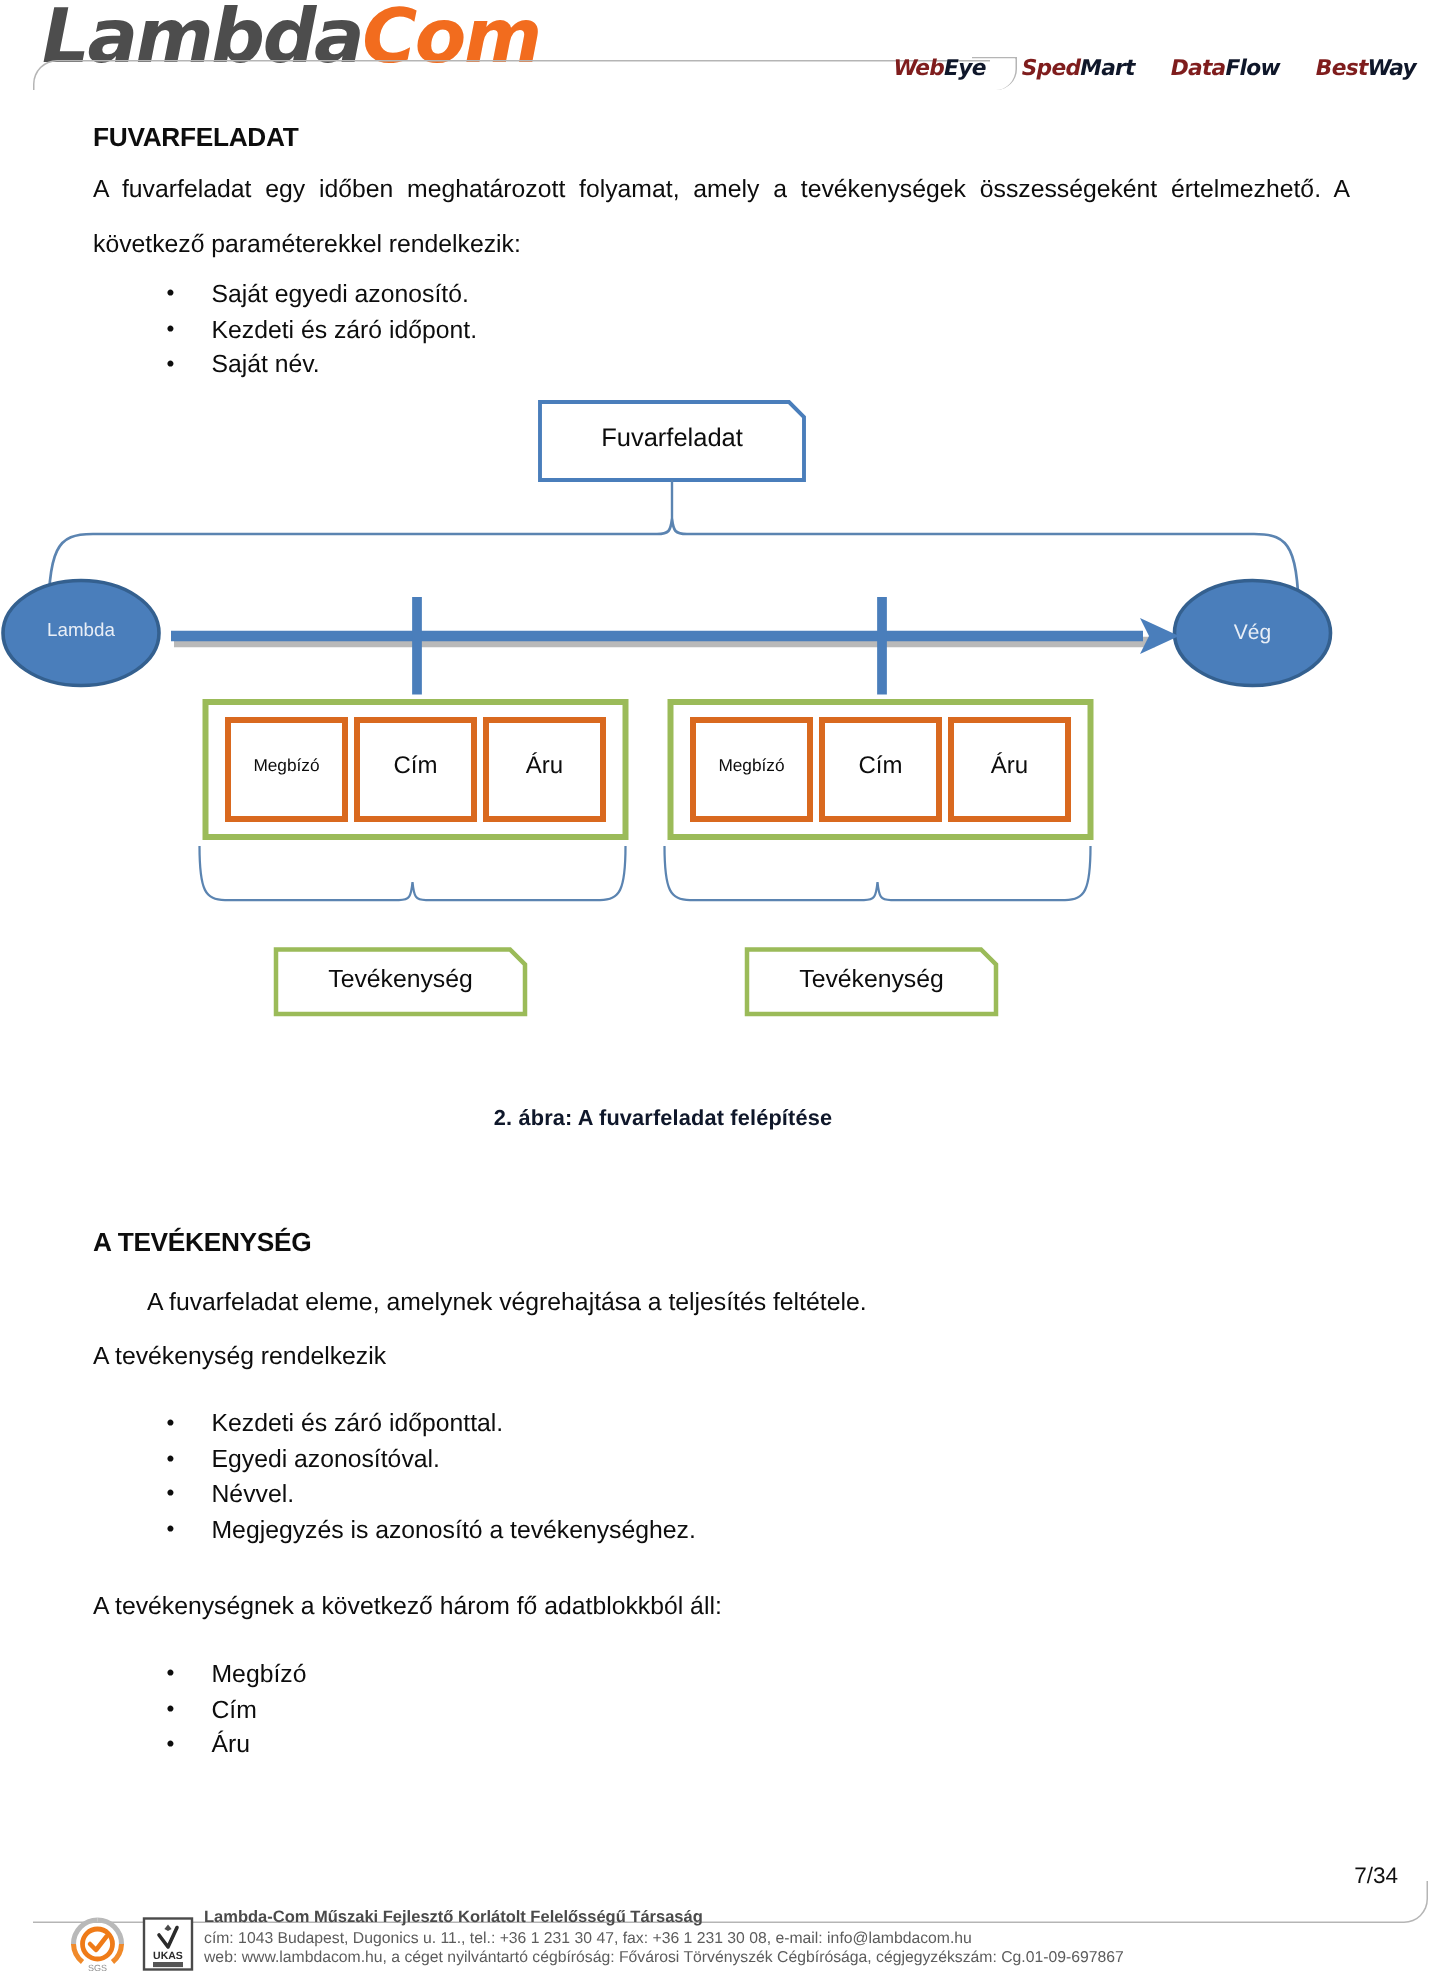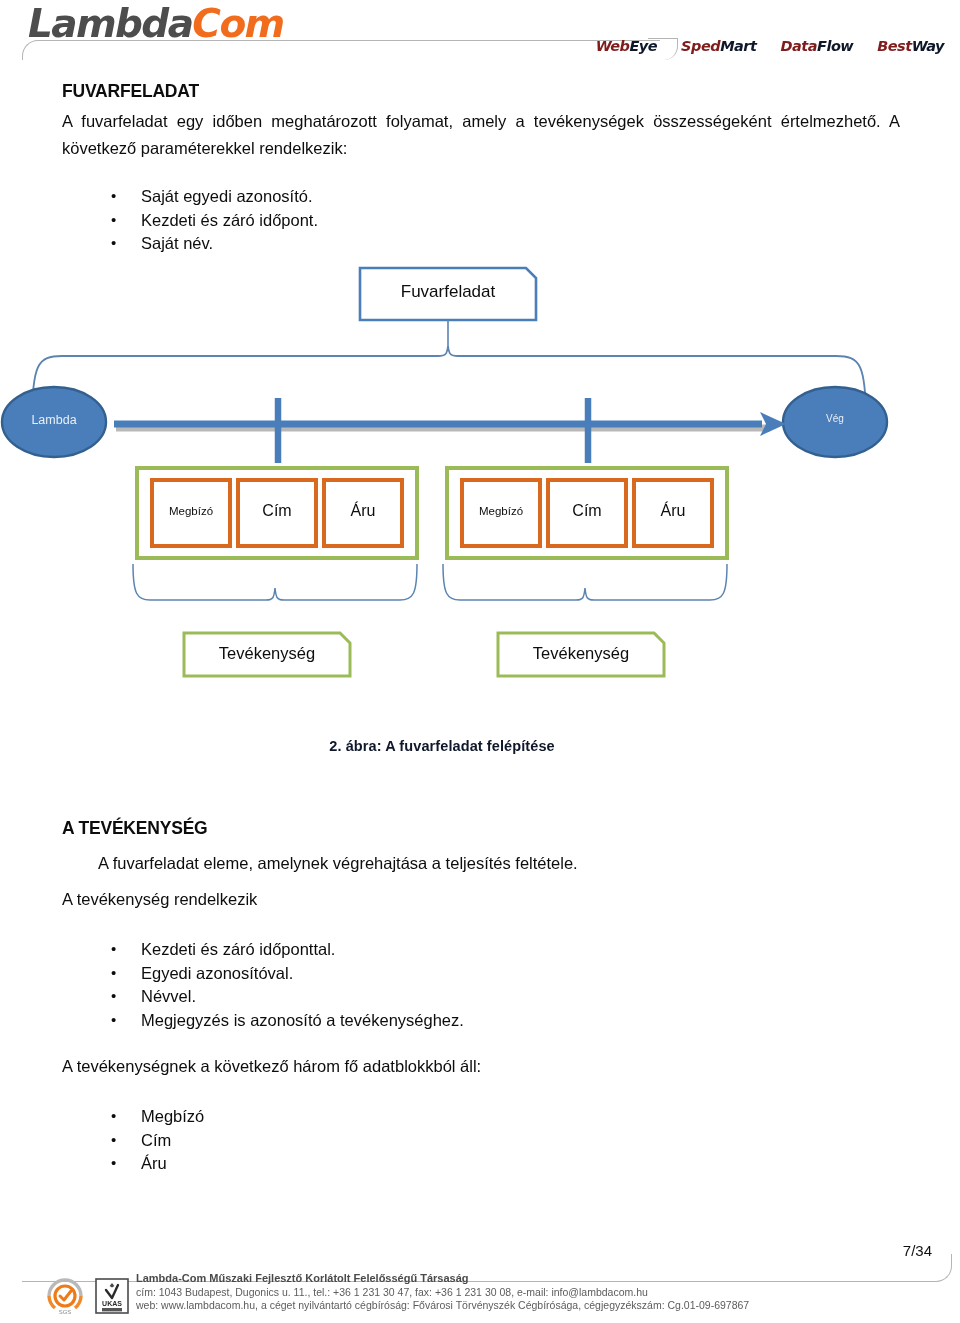--- a/index.html
+++ b/index.html
@@ -20,21 +20,21 @@
   
   .header {
     position: absolute;
     left: 0; top: 0;
     width: 960px; height: 78px;
   }
   .logo {
     position: absolute;
     left: 28px; top: 2px;
     font-family: "DejaVu Sans", sans-serif;
-    font-size: 39px;
+    font-size: 50px;
     font-weight: bold;
     font-style: italic;
     letter-spacing: -1.6px;
     line-height: 44px;
     white-space: nowrap;
   }
   .logo .lam { color: #4d4d4d; }
   .logo .com { color: #f26c1e; }
 
   .header-rule {
@@ -83,21 +83,21 @@
     left: 62px;
     font-size: 17.5px;
     font-weight: bold;
     letter-spacing: -0.2px;
     color: #0d0d0d;
   }
   .para {
     position: absolute;
     left: 62px;
     font-size: 16.5px;
-    line-height: 27px;
+    line-height: 37px;
     color: #0d0d0d;
   }
   .para.just { text-align: justify; }
 
   ul.bul {
     position: absolute;
     left: 62px;
     margin: 13px;
     padding: 0;
     list-style: none;
@@ -271,21 +271,21 @@
                L710 314
                C723 314, 727 320, 727 350" fill="none" stroke="#5b84b1" stroke-width="1.5" transform="translate(0,-4) scale(1,-1) translate(0,-660)"></path>
 
       <path d="M498 375 L654 375 L664 385 L664 418 L498 418 Z" fill="#ffffff" stroke="#9bbb59" stroke-width="3"></path>
     </svg>
 
     <div class="dg-label" style="left:360px; top:24px; width:176px; font-size:17px; color:#0d0d0d;">Fuvarfeladat</div>
 
     <div class="dg-label" style="left:12px; top:155px; width:84px; font-size:12.5px; color:#e8eef6;">Lambda</div>
 
-    <div class="dg-label" style="left:793px; top:155px; width:84px; font-size:10px; color:#e8eef6;">Vég</div>
+    <div class="dg-label" style="left:793px; top:155px; width:84px; font-size:14px; color:#e8eef6;">Vég</div>
 
     <div class="dg-label" style="left:152px; top:247px; width:78px; font-size:11.5px;">Megbízó</div>
     <div class="dg-label" style="left:238px; top:244px; width:78px; font-size:16px;">Cím</div>
     <div class="dg-label" style="left:324px; top:244px; width:78px; font-size:16px;">Áru</div>
 
     <div class="dg-label" style="left:462px; top:247px; width:78px; font-size:11.5px;">Megbízó</div>
     <div class="dg-label" style="left:548px; top:244px; width:78px; font-size:16px;">Cím</div>
     <div class="dg-label" style="left:634px; top:244px; width:78px; font-size:16px;">Áru</div>
 
     <div class="dg-label" style="left:184px; top:386px; width:166px; font-size:16.5px;">Tevékenység</div>

